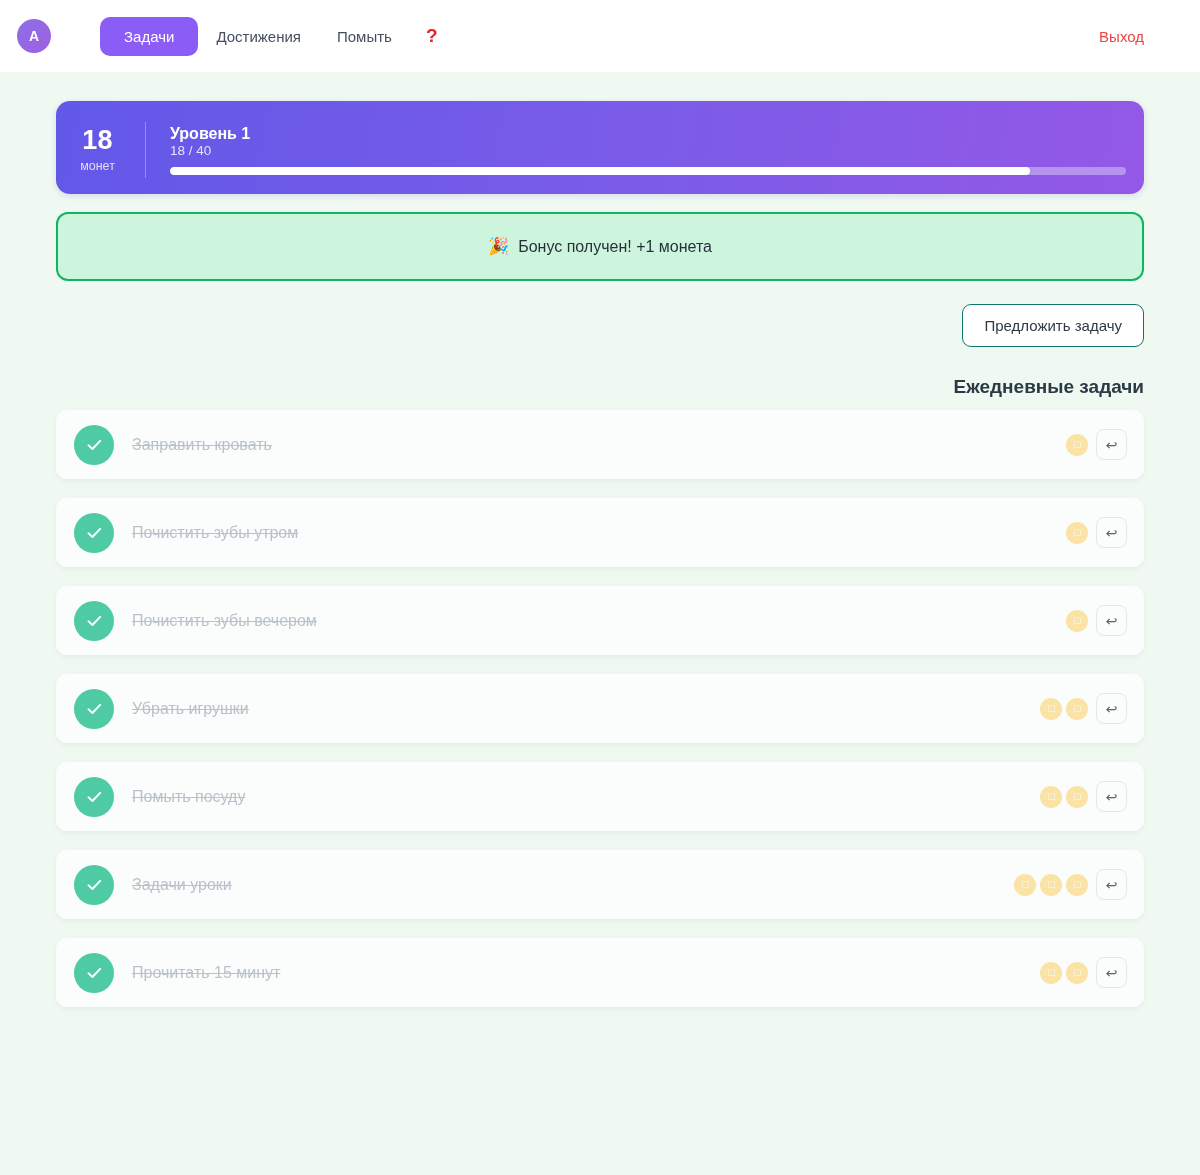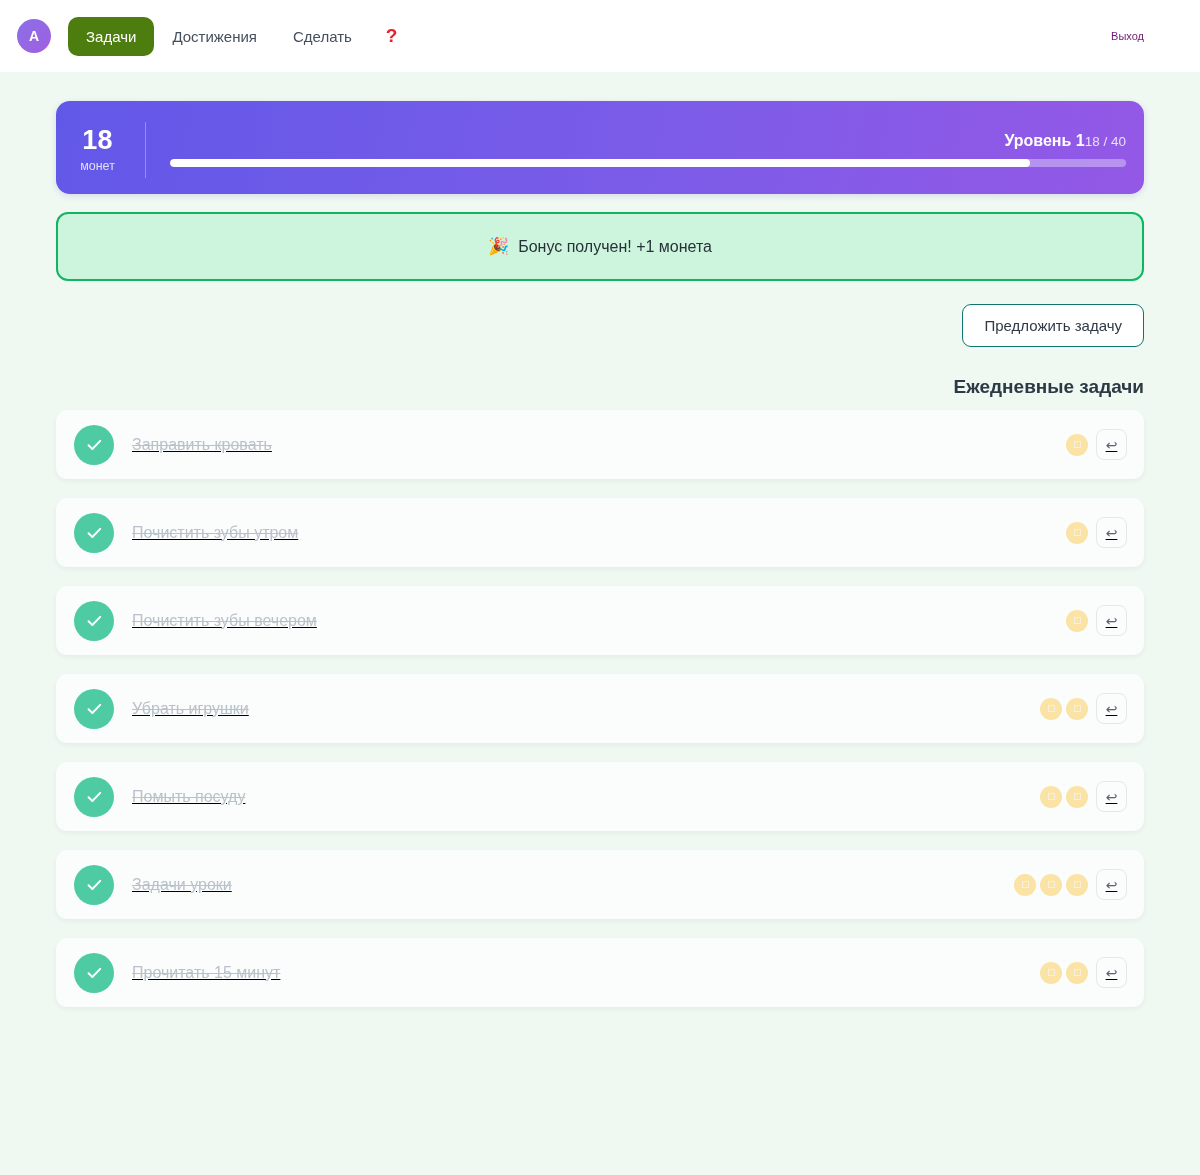--- a/index.html
+++ b/index.html
@@ -47,39 +47,40 @@
   .nav-item {
     font-size: 15px;
     color: #454f5e;
     padding: 10px 18px;
     border-radius: 9px;
     cursor: pointer;
     white-space: nowrap;
   }
 
   .nav-item.active {
-    background: #4d7c0f;
+    background: #8b5cf6;
     color: #ffffff;
     font-weight: 500;
-    padding: 11px 18px;
+    padding: 11px 24px;
     border-radius: 10px;
+    margin-left: 32px;
   }
 
   .nav-help {
     color: #e8202a;
     font-size: 19px;
     font-weight: 700;
     padding: 8px 16px;
     cursor: pointer;
   }
 
   .nav-logout {
     margin-left: auto;
-    font-size: 11px;
-    color: #701a75;
+    font-size: 15px;
+    color: #ef4444;
     cursor: pointer;
   }
 
   
   .page {
     padding: 29px 56px 0 56px;
   }
 
   
   .stats-bar {
@@ -120,20 +121,21 @@
 
   .level-block {
     flex: 1 1 auto;
     padding: 0 0 0 24px;
   }
   .level-row {
     display: flex;
     align-items: baseline;
     justify-content: flex-end;
     margin-bottom: 9px;
+    flex-direction: column;
   }
   .level-name {
     font-size: 16px;
     font-weight: 600;
     color: #ffffff;
   }
   .level-progress-text {
     font-size: 13.5px;
     color: #e6e0fb;
   }
@@ -185,21 +187,21 @@
   .section-title {
     font-size: 19px;
     font-weight: 700;
     color: #2b3a44;
     margin-top: 29px;
     margin-bottom: 12px;
     text-align: right;
   }
 
   
-  .task-list { display: flex; flex-direction: column; text-decoration: underline; }
+  .task-list { display: flex; flex-direction: column; }
 
   .task-row {
     height: 69px;
     background: #fafdfb;
     border-radius: 11px;
     display: flex;
     align-items: center;
     padding: 0 17px 0 18px;
     margin-bottom: 19px;
     box-shadow: 0 2px 5px rgba(40,70,60,0.055);
@@ -274,21 +276,21 @@
 </style>
 </head>
 <body>
 
 <div class="navbar">
   <div class="avatar">А</div>
 
   <div class="nav-links">
     <div class="nav-item active">Задачи</div>
     <div class="nav-item">Достижения</div>
-    <div class="nav-item">Сделать</div>
+    <div class="nav-item">Помыть</div>
     <div class="nav-help">?</div>
   </div>
 
   <div class="nav-logout">Выход</div>
 </div>
 
 <div class="page">
 
   <div class="stats-bar">
     <div class="coins-block">

